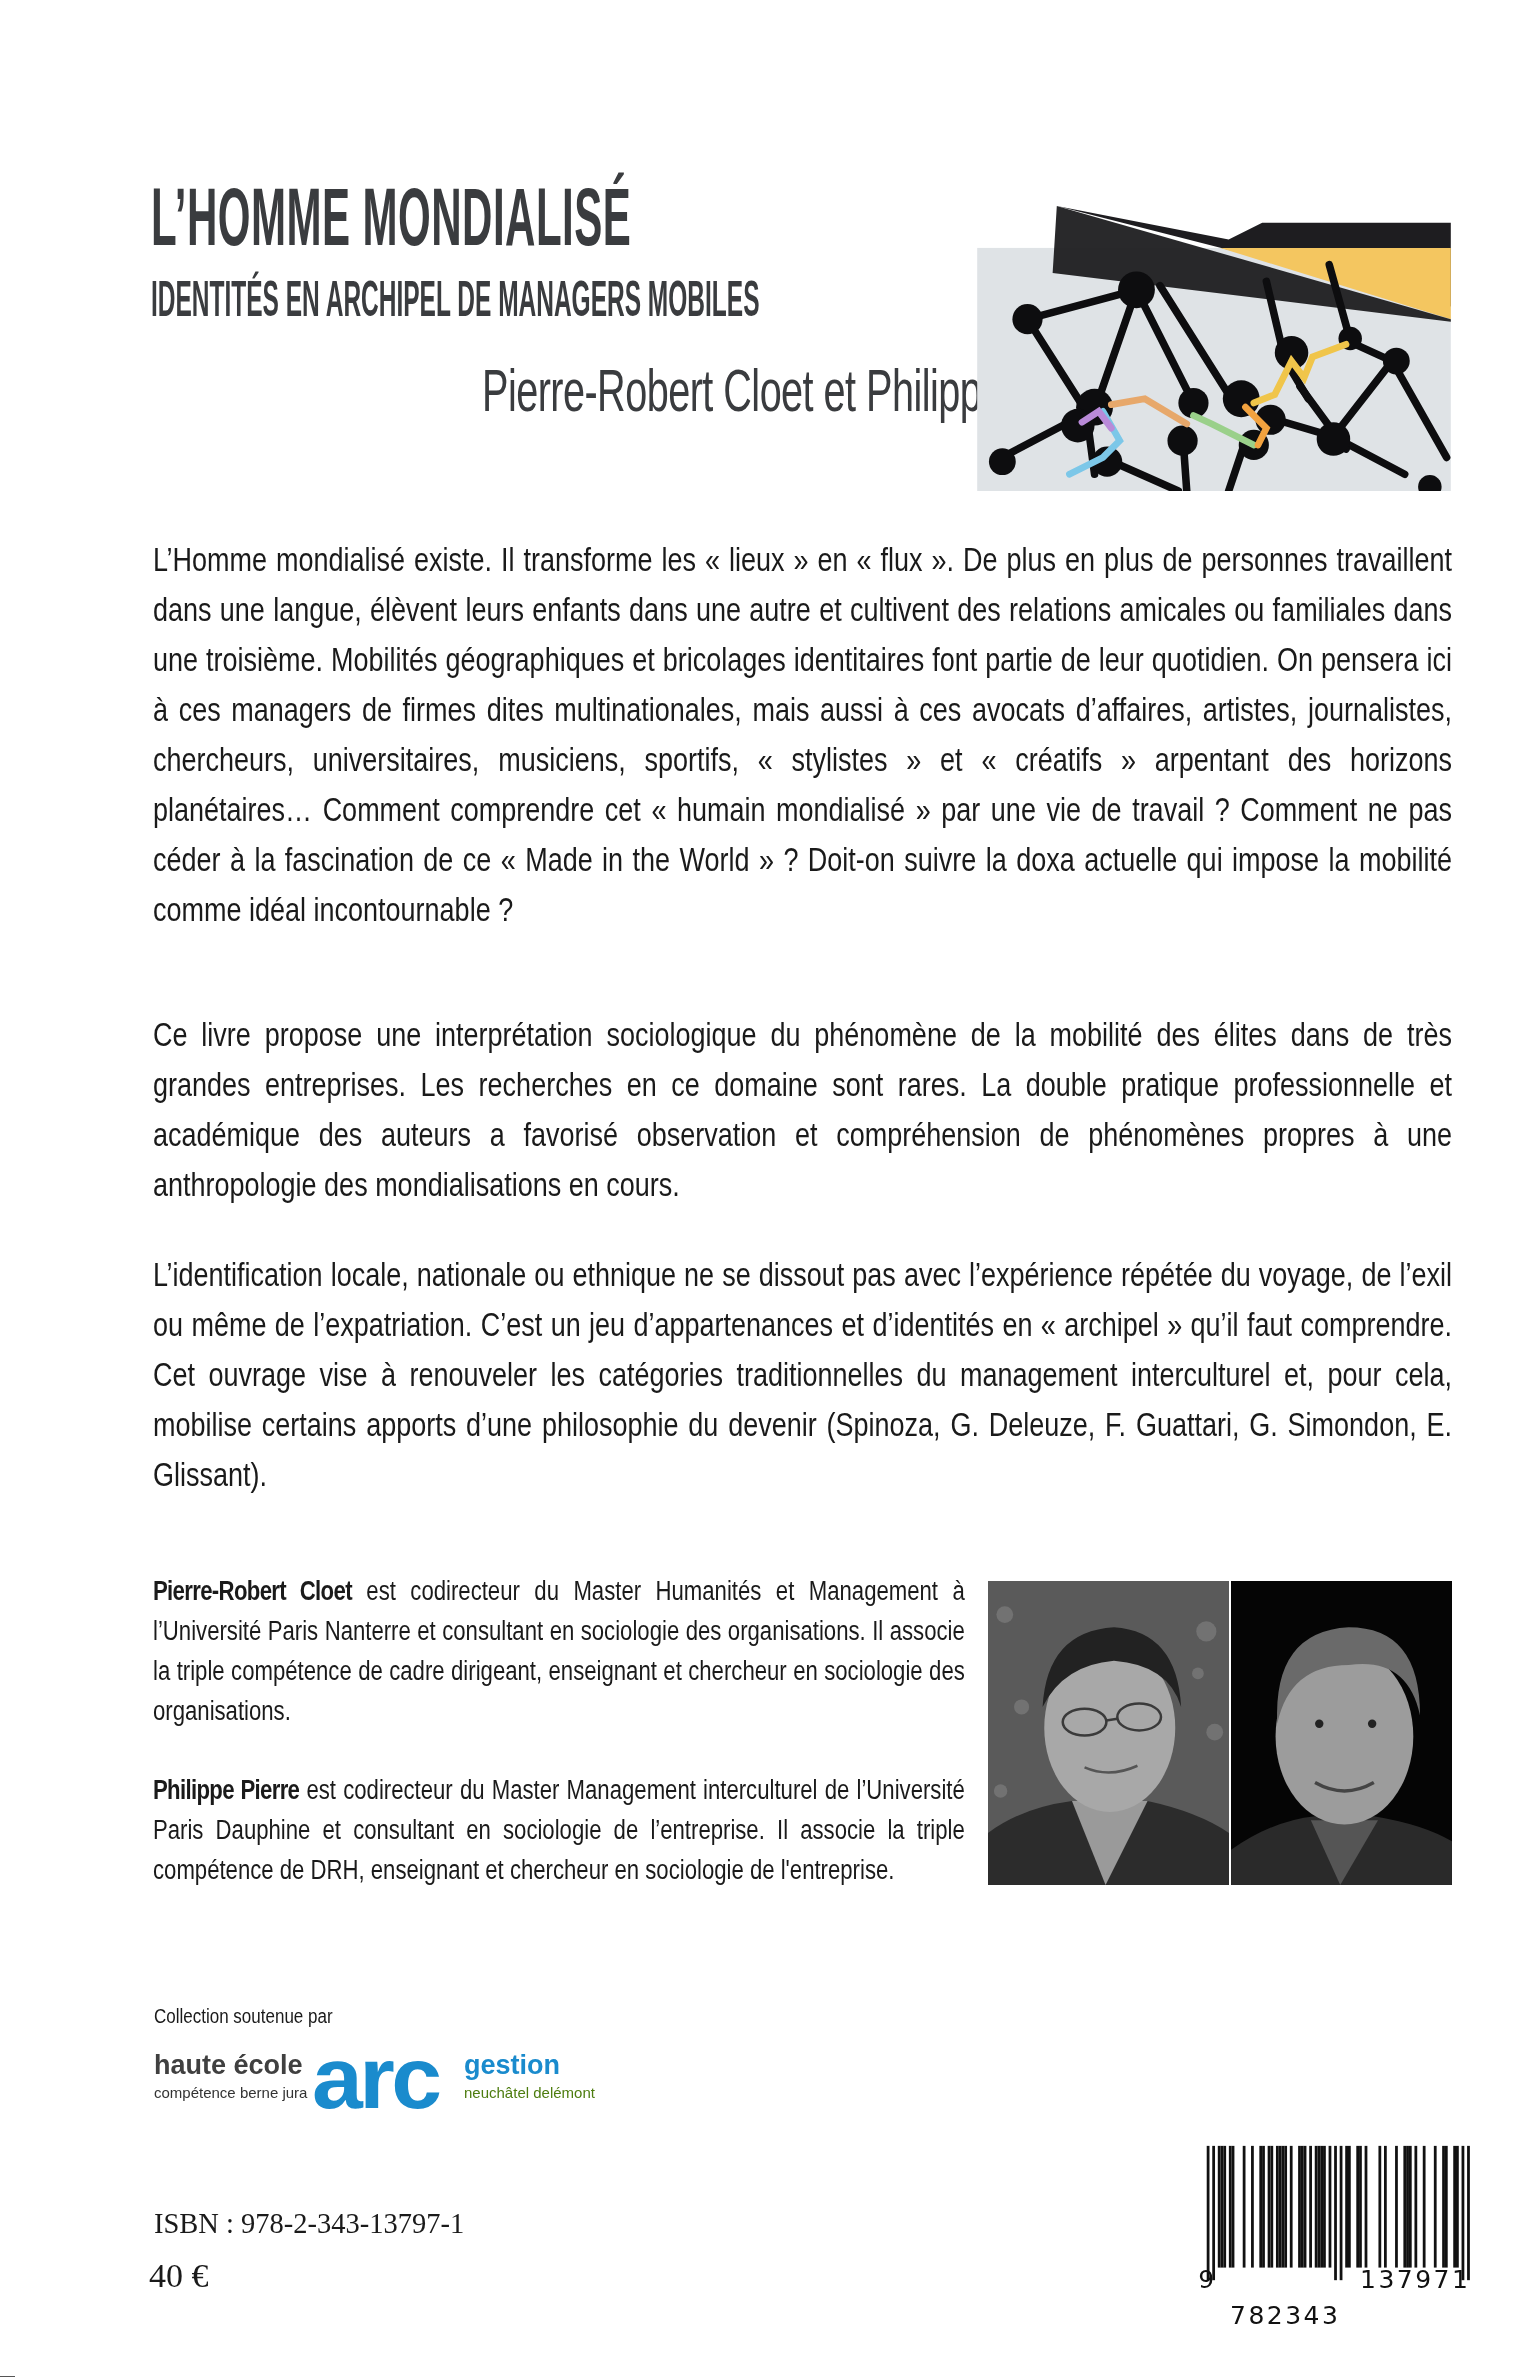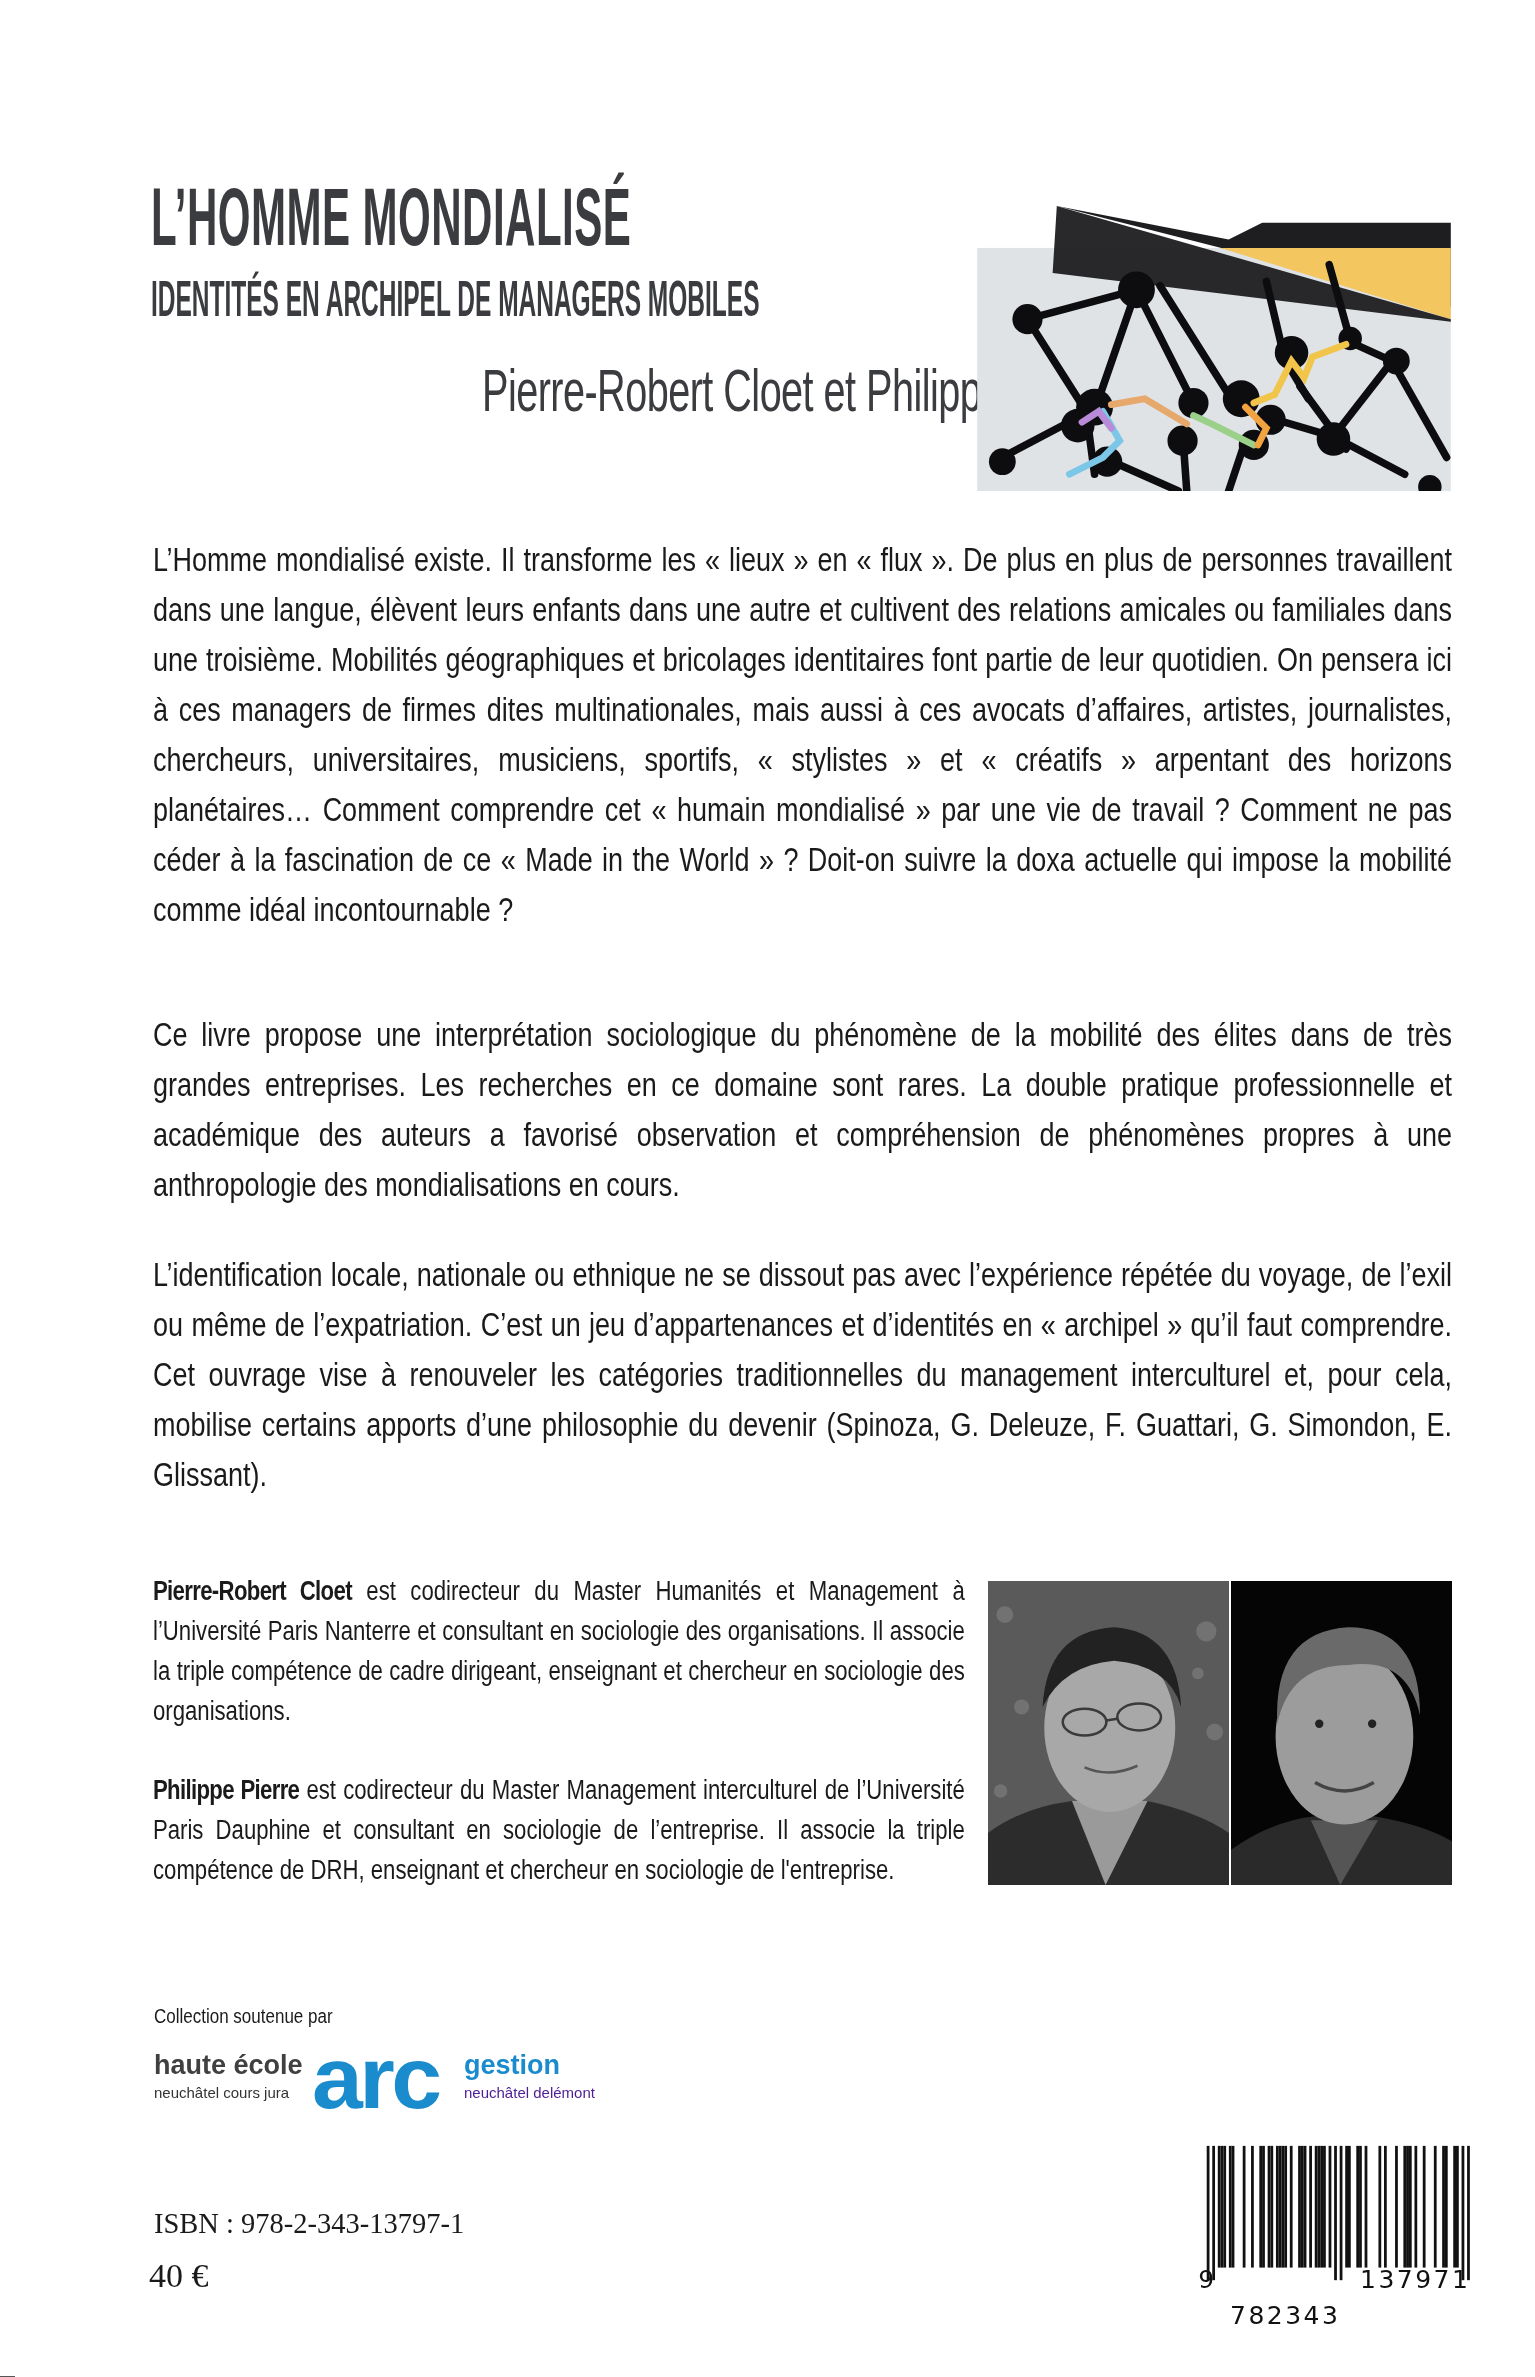--- a/index.html
+++ b/index.html
@@ -62,21 +62,21 @@
   .collection {
     left:154px; top:2005px;
     font-family:"Liberation Sans", sans-serif; color:#1a1a1a;
     font-size:20px; transform:scaleX(0.85); transform-origin:0 0; white-space:nowrap;
   }
   .logo { left:154px; top:2047px; width:470px; height:76px; }
   .logo .he { position:absolute; left:0; top:3.4px; font-family:"Liberation Sans", sans-serif; font-weight:700; font-size:27px; color:#404040; white-space:nowrap; }
   .logo .he-sub { position:absolute; left:0; top:37px; font-family:"Liberation Sans", sans-serif; font-size:15px; color:#333; white-space:nowrap; }
   .logo .arc { position:absolute; left:158px; top:-15px; font-family:"Liberation Sans", sans-serif; font-weight:700; font-size:87px; color:#1a8bcd; letter-spacing:-3.4px; line-height:92px; transform:scaleX(1.05); transform-origin:0 0; }
   .logo .ge { position:absolute; left:310px; top:3.4px; font-family:Liberation Sans, sans-serif; font-weight:700; font-size:27px; color:#1a8bcd; white-space:nowrap; }
-  .logo .ge-sub { position:absolute; left:310px; top:37px; font-family:"Liberation Sans", sans-serif; font-size:15px; color:#4c1d95; white-space:nowrap; }
+  .logo .ge-sub { position:absolute; left:310px; top:37px; font-family:"Liberation Sans", sans-serif; font-size:15px; color:#4d7c0f; white-space:nowrap; }
 
   
   .isbn { left:154px; top:2208px; font-family:"Liberation Serif", serif; font-size:28.5px; color:#1a1a1a; white-space:nowrap; }
   .price { left:149px; top:2257px; font-family:"Liberation Serif", serif; font-size:34px; color:#1a1a1a; white-space:nowrap; }
 
   
   .barcode { left:1200px; top:2139px; width:277px; height:164px; }
   .barcode-digits { position:absolute; font-family:"DejaVu Sans", sans-serif; font-size:25px; color:#111; letter-spacing:2.5px; white-space:nowrap; }
 
   .crop-mark { left:0; top:2376px; width:15px; height:1.7px; background:#555; }
@@ -199,21 +199,21 @@
     <path d="M55,170 Q50,60 140,55 Q225,55 225,160 Q210,90 140,100 Q70,100 55,170 Z" fill="#6a6a6a"></path>
     <path d="M100,240 Q135,260 170,240" stroke="#444" stroke-width="4" fill="none"></path>
     <circle cx="105" cy="170" r="5" fill="#222"></circle>
       <circle cx="168" cy="170" r="5" fill="#222"></circle>
   </svg>
 </div>
 
 <div class="abs collection">Collection soutenue par</div>
 <div class="abs logo">
   <span class="he">haute école</span>
-  <span class="he-sub">neuchâtel cours jura</span>
+  <span class="he-sub">compétence berne jura</span>
   <span class="arc">arc</span>
   <span class="ge">gestion</span>
   <span class="ge-sub">neuchâtel delémont</span>
 </div>
 
 <div class="abs isbn">ISBN : 978-2-343-13797-1</div>
 <div class="abs price">40 €</div>
 
 <div class="abs barcode">
   <svg id="barcode-svg" width="277" height="164" viewBox="0 0 330 195">

